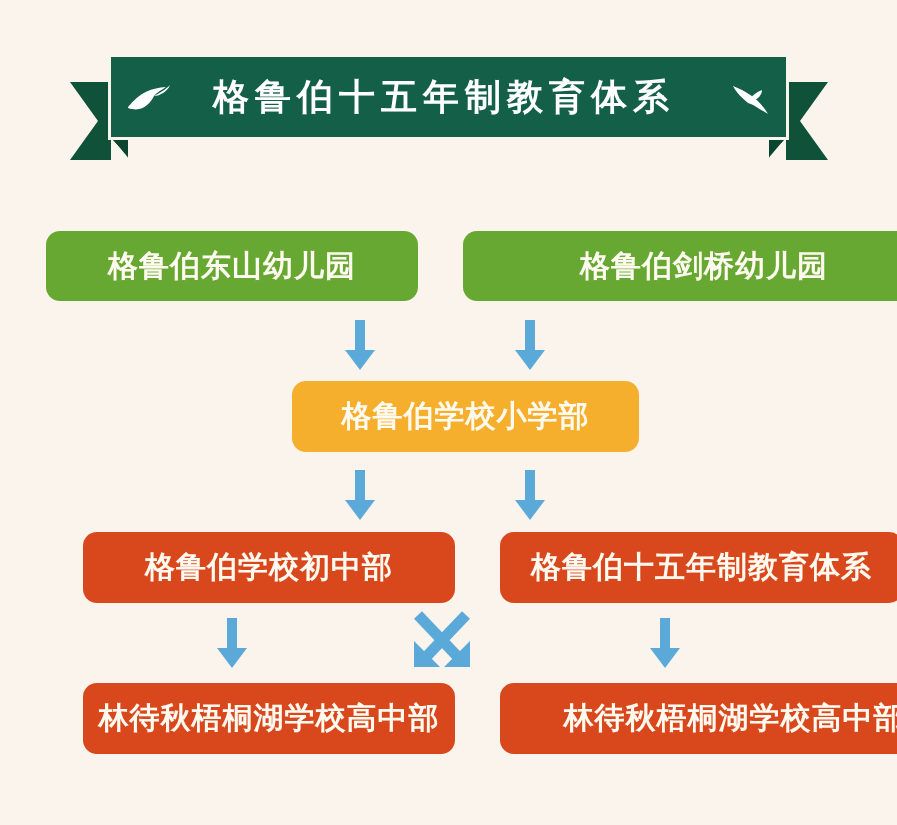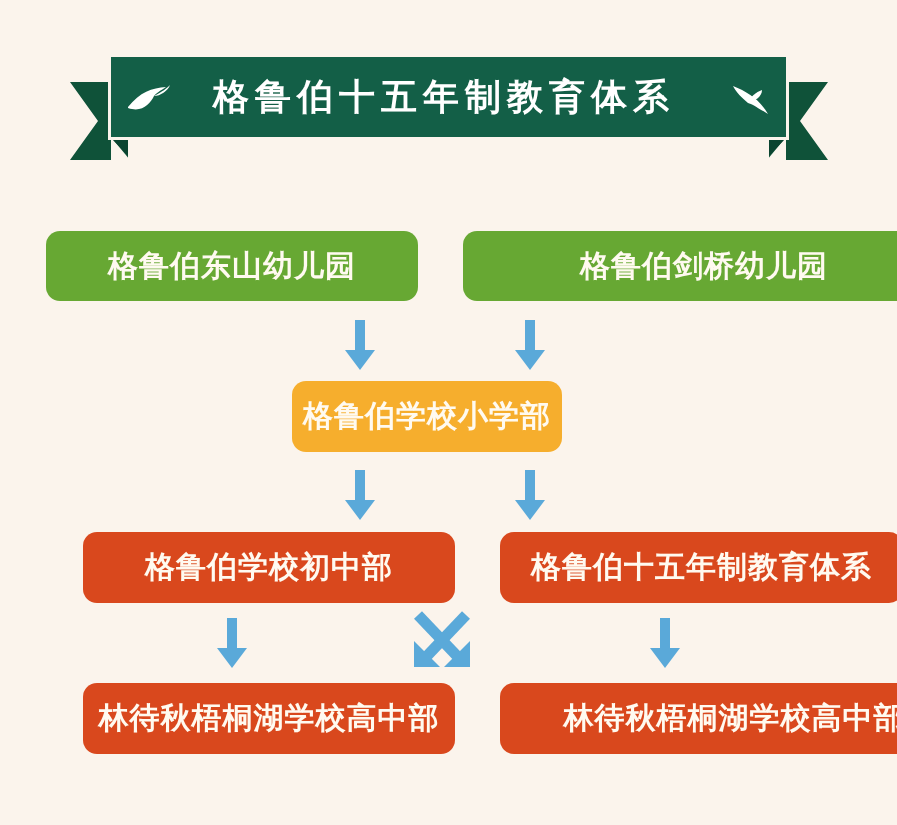--- a/index.html
+++ b/index.html
@@ -76,21 +76,21 @@
 
 <svg class="arrow" style="left:345px; top:320px;" width="30" height="52">
   <rect x="10" y="0" width="10" height="34" fill="#5aa9d9"></rect>
   <polygon points="0,30 30,30 15,50" fill="#5aa9d9"></polygon>
 </svg>
 <svg class="arrow" style="left:515px; top:320px;" width="30" height="52">
   <rect x="10" y="0" width="10" height="34" fill="#5aa9d9"></rect>
   <polygon points="0,30 30,30 15,50" fill="#5aa9d9"></polygon>
 </svg>
 
-<div class="box orange" style="left:292px; top:381px; width:270px; height:71px;">格鲁伯学校小学部</div>
+<div class="box orange" style="left:292px; top:381px; width:347px; height:71px;">格鲁伯学校小学部</div>
 
 <svg class="arrow" style="left:345px; top:470px;" width="30" height="52">
   <rect x="10" y="0" width="10" height="34" fill="#5aa9d9"></rect>
   <polygon points="0,30 30,30 15,50" fill="#5aa9d9"></polygon>
 </svg>
 <svg class="arrow" style="left:515px; top:470px;" width="30" height="52">
   <rect x="10" y="0" width="10" height="34" fill="#5aa9d9"></rect>
   <polygon points="0,30 30,30 15,50" fill="#5aa9d9"></polygon>
 </svg>
 

